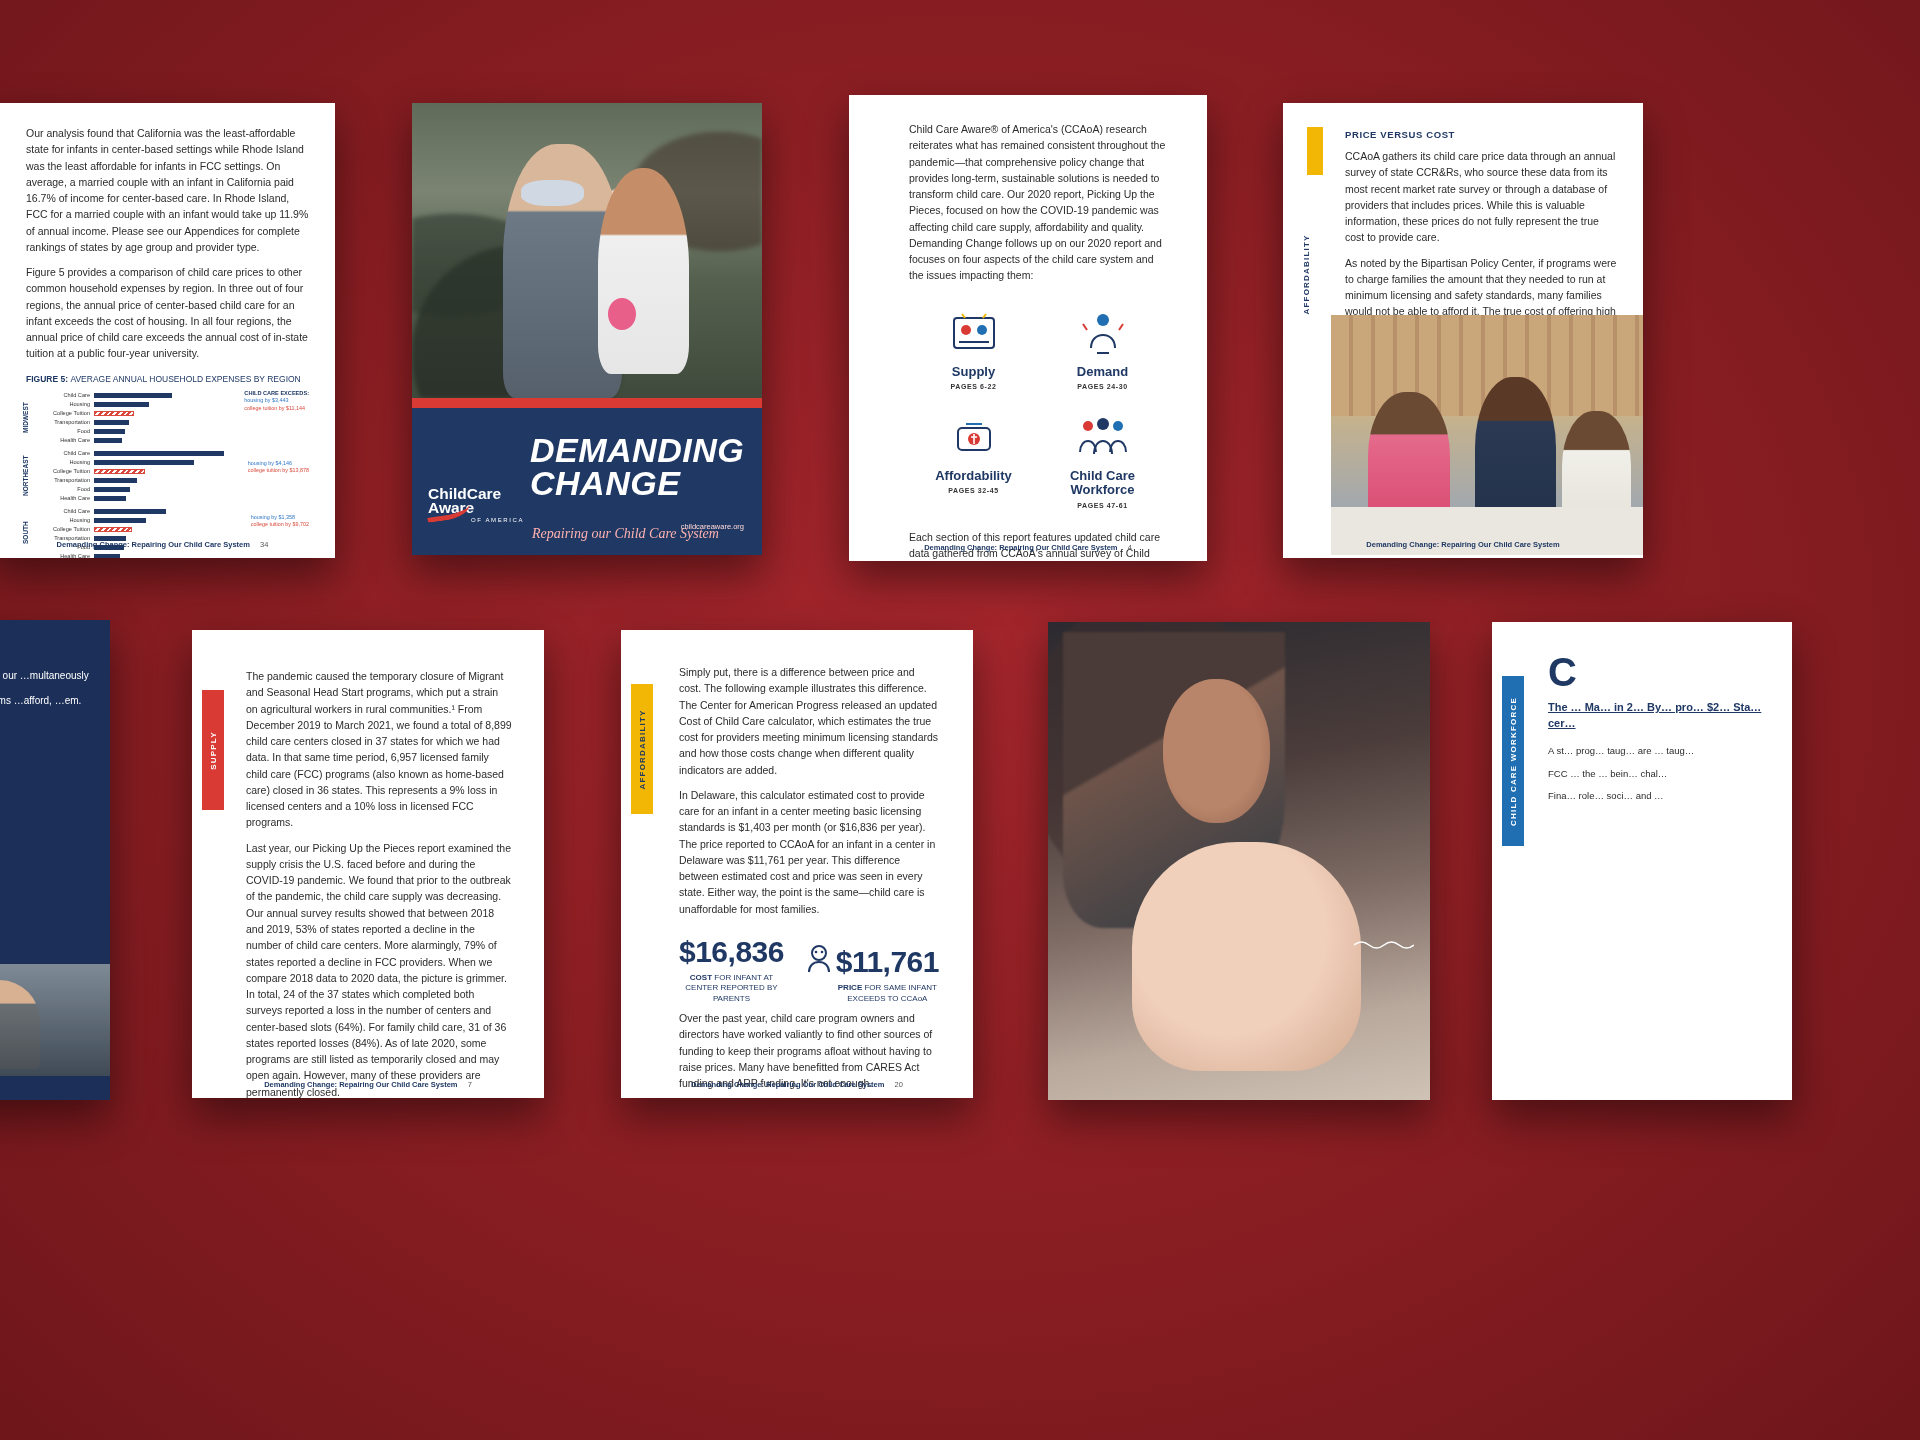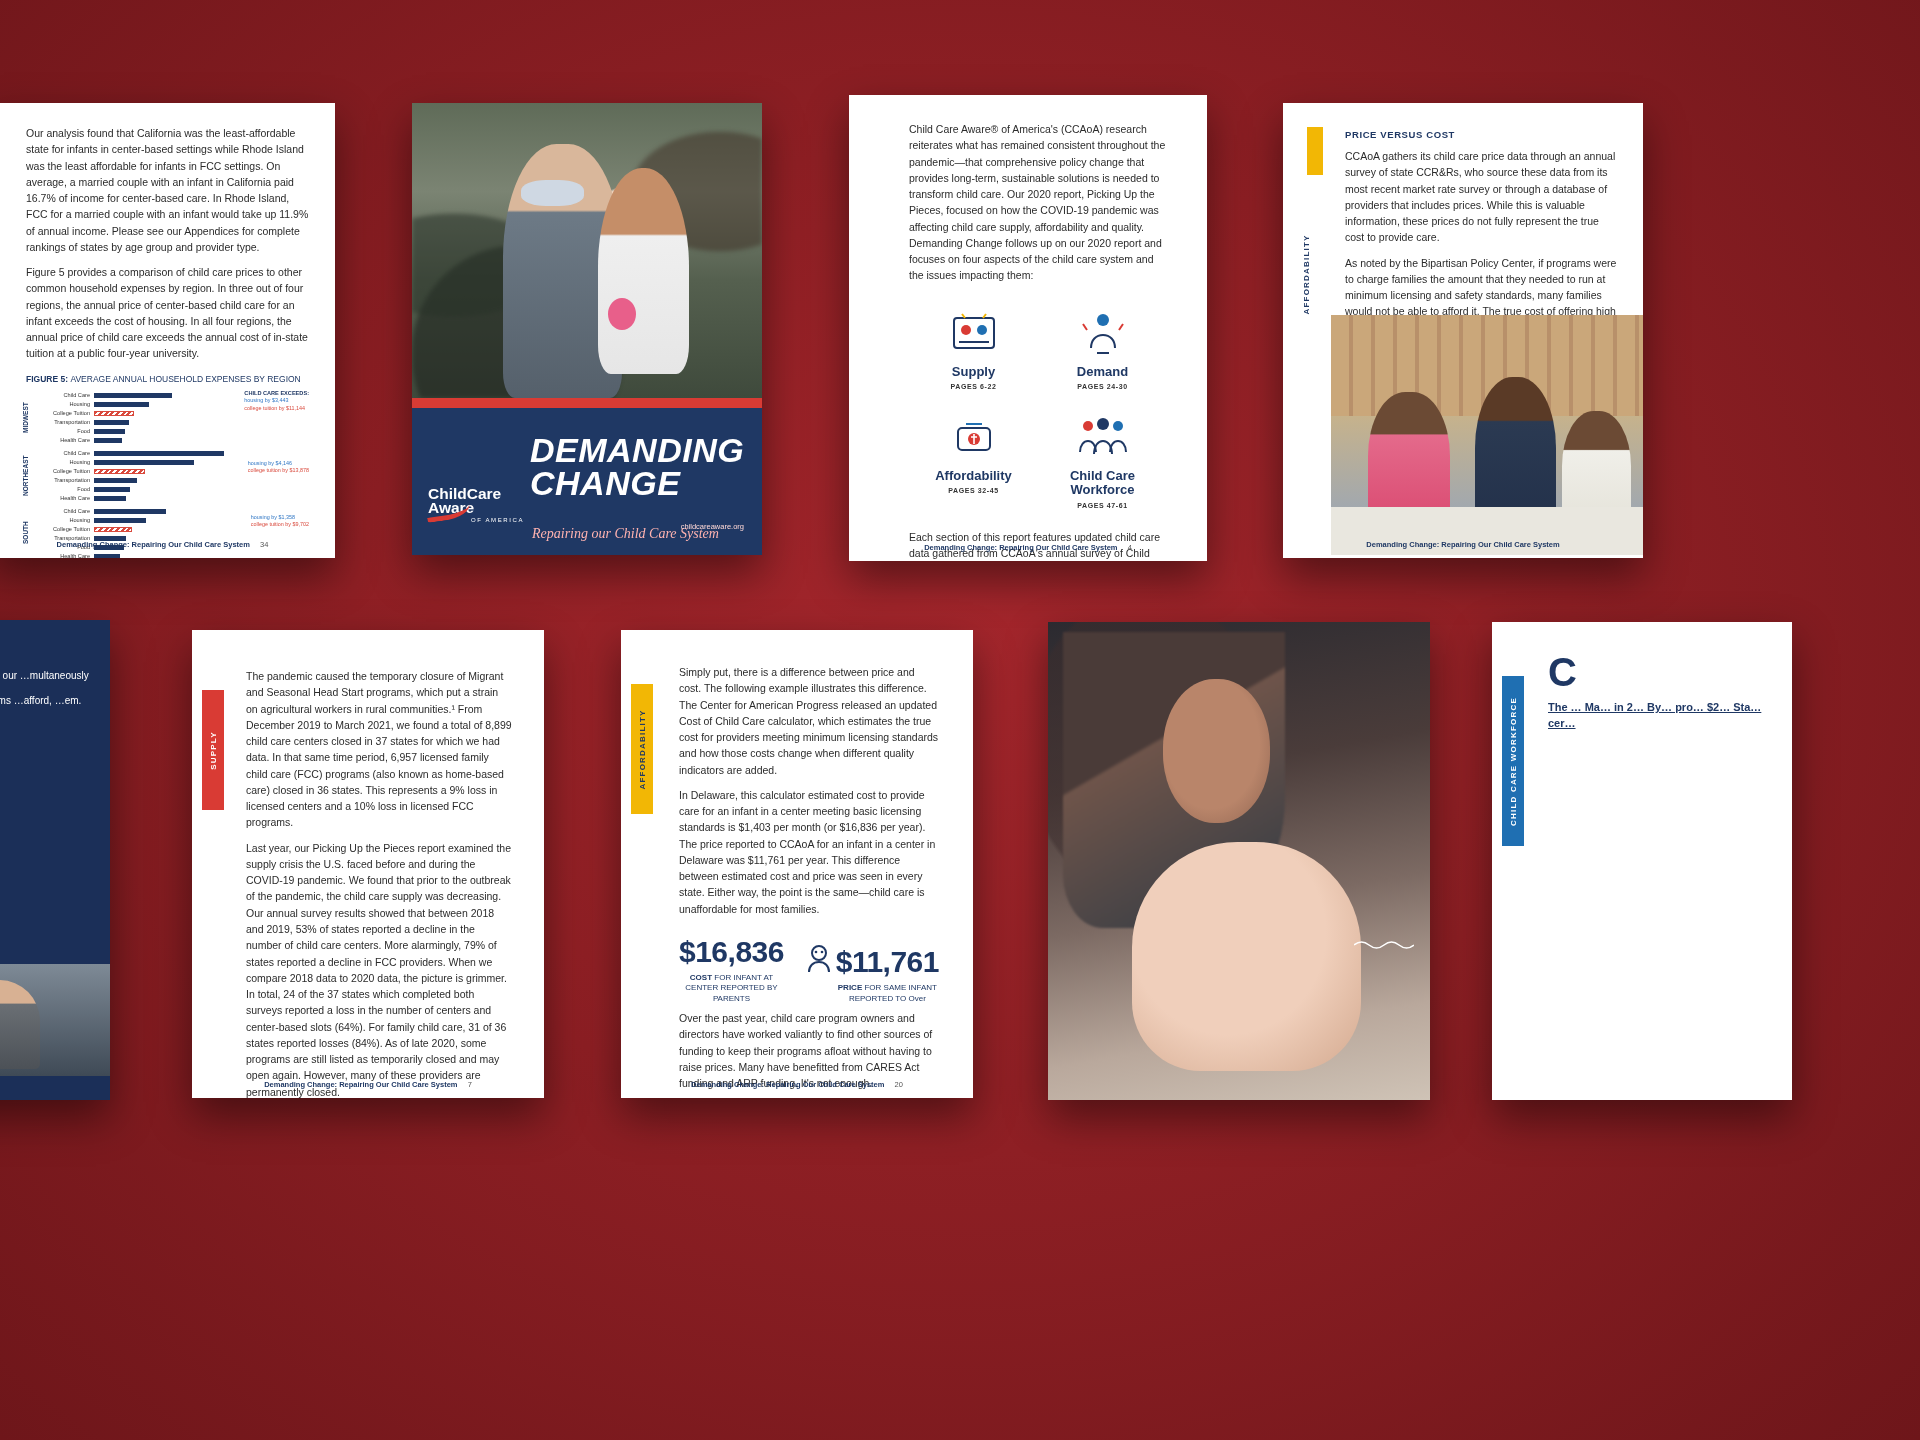--- a/index.html
+++ b/index.html
@@ -576,21 +576,21 @@
             <circle cx="17" cy="11" r="7" fill="none" stroke="#1f3864" stroke-width="2"></circle>
             <path d="M7 30c0-6 4-10 10-10s10 4 10 10" fill="none" stroke="#1f3864" stroke-width="2"></path>
             <circle cx="14" cy="10" r="1.3" fill="#1f3864"></circle>
               <circle cx="20" cy="10" r="1.3" fill="#1f3864"></circle>
           </svg>
         </div>
         <div class="money">
           <div class="v">$11,761</div>
           <div class="c">
             <span>PRICE</span>
-            <span class="small">FOR SAME INFANT REPORTED TO Over</span>
+            <span class="small">FOR SAME INFANT EXCEEDS TO CCAoA</span>
           </div>
         </div>
       </div>
 
       <div class="body-txt" style="margin-top:0;">
         <p>Over the past year, child care program owners and directors have worked valiantly to find other sources of funding to keep their programs afloat without having to raise prices. Many have benefitted from CARES Act funding and ARP funding. It's not enough.</p>
 
       </div>
     </div>
     <div class="footer">
@@ -611,16 +611,21 @@
     </div>
   </div>
 
   <div class="page" id="wf">
     <div class="sidetab tab-blue" style="left:10px;top:54px;height:170px;width:22px;">
       <span>CHILD CARE WORKFORCE</span>
     </div>
     <div class="inner">
       <div class="bigC">C</div>
       <div class="lead">The … Ma… in 2… By… pro… $2… Sta… cer…</div>
+      <div class="small">
+        <p>A st… prog… taug… are … taug…</p>
+        <p>FCC … the … bein… chal…</p>
+        <p>Fina… role… soci… and …</p>
+      </div>
     </div>
   </div>
 
 </div>
 
 </body></html>

